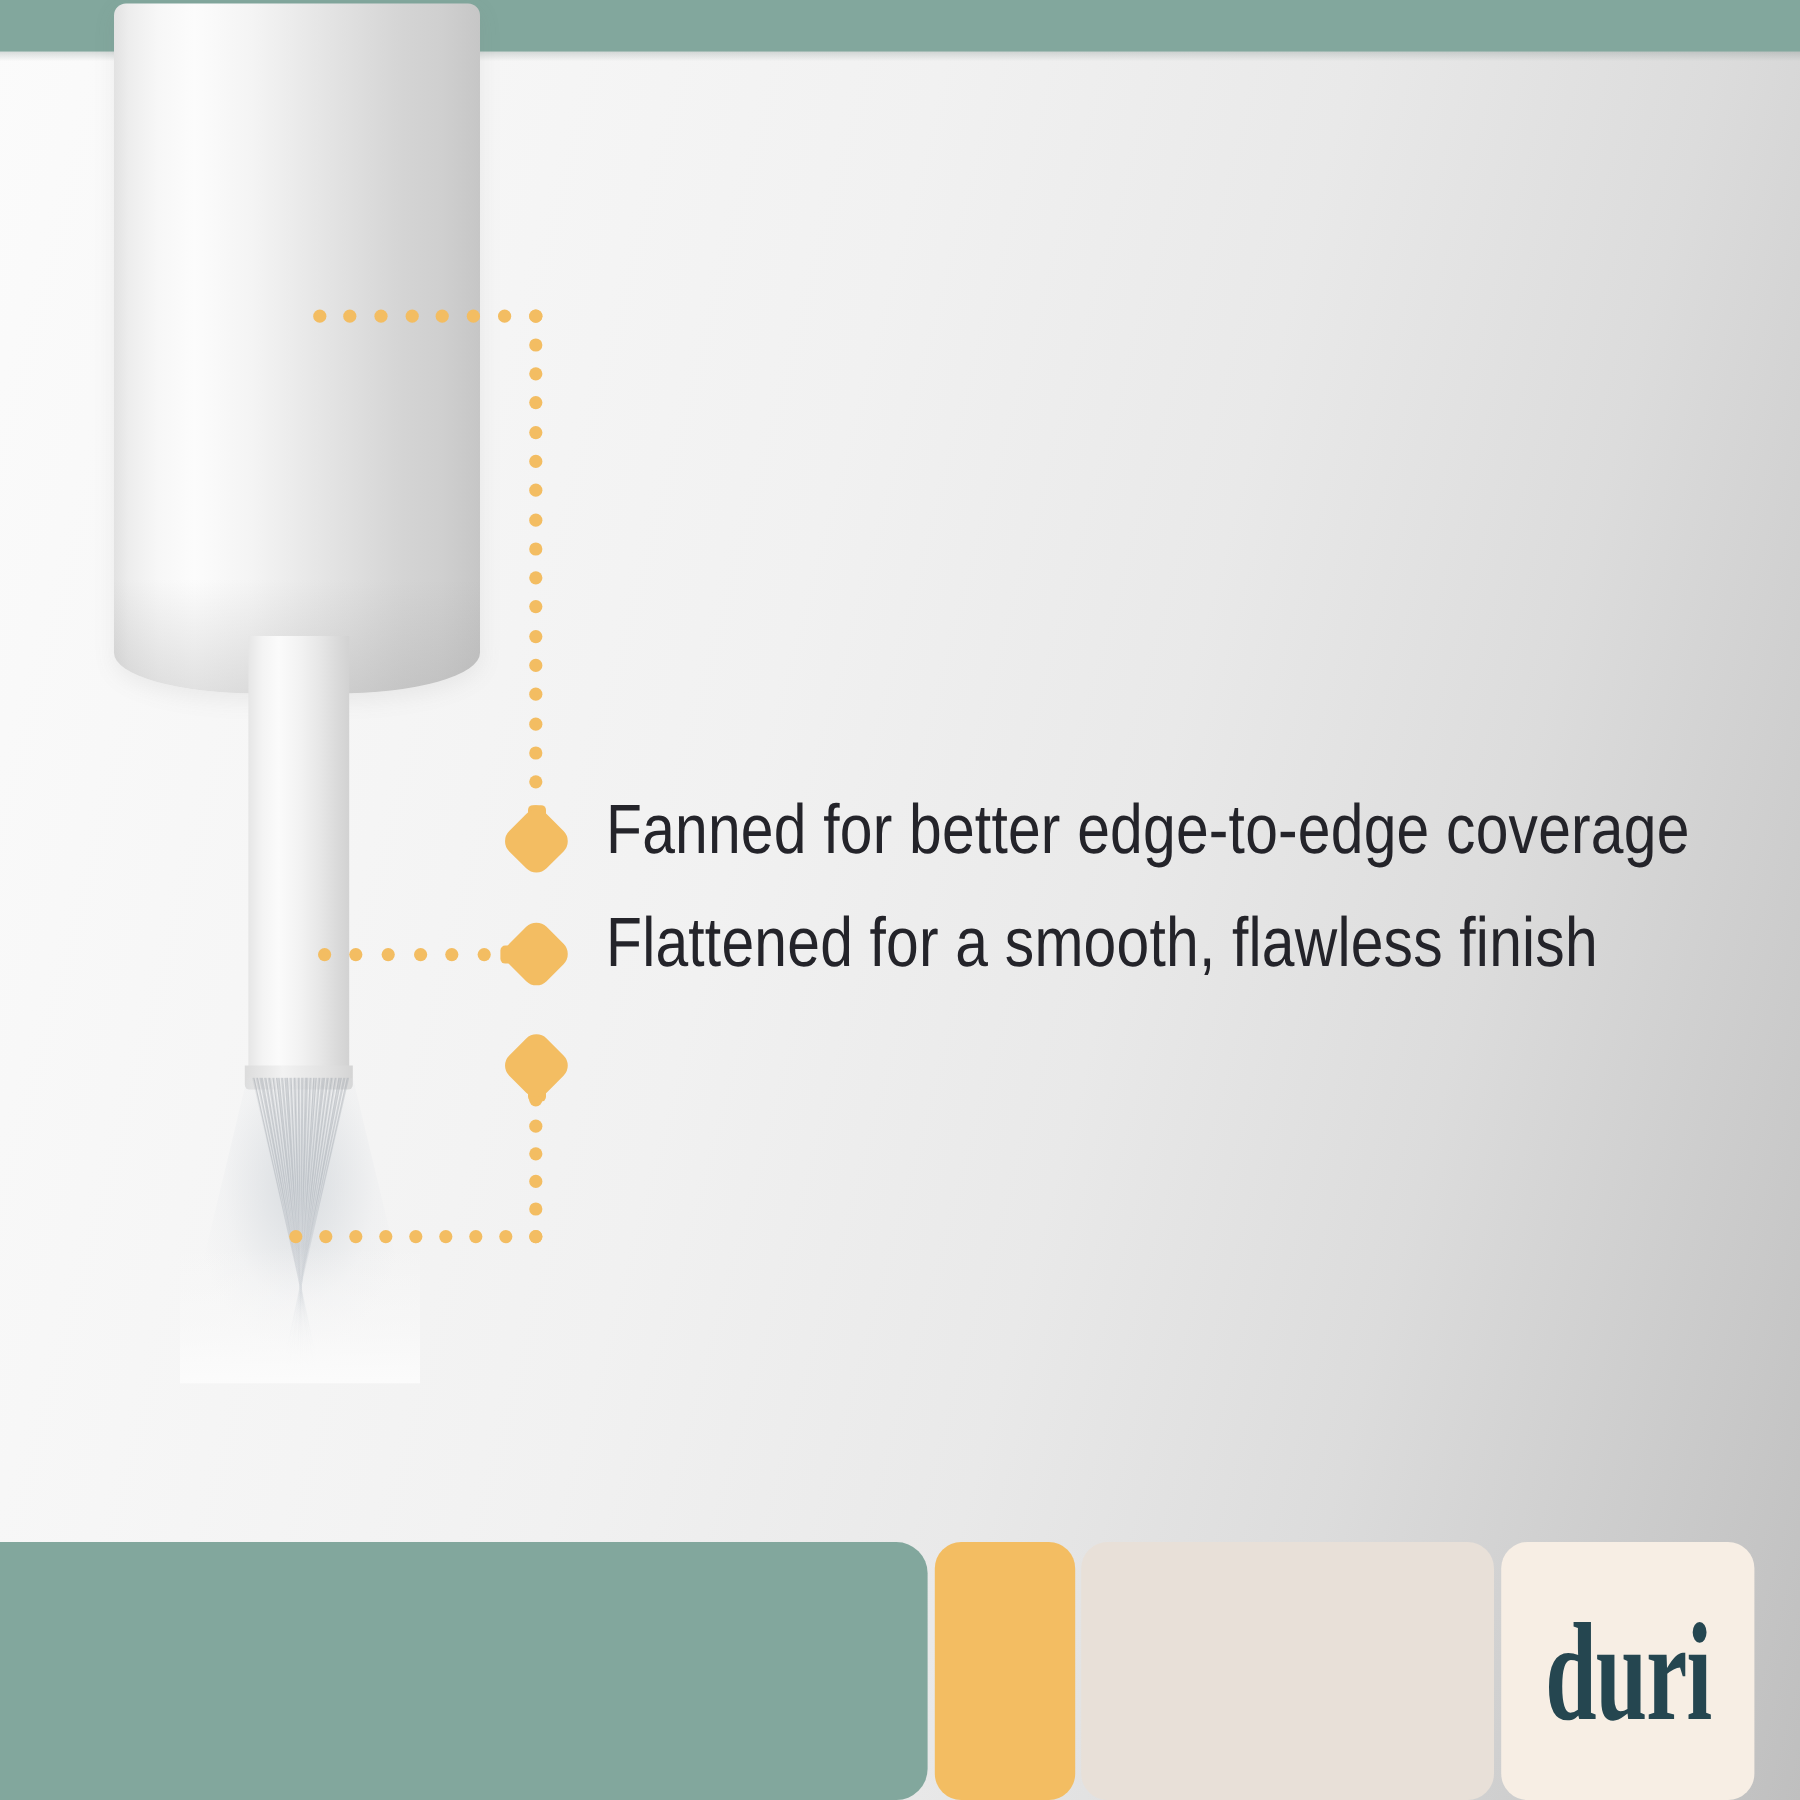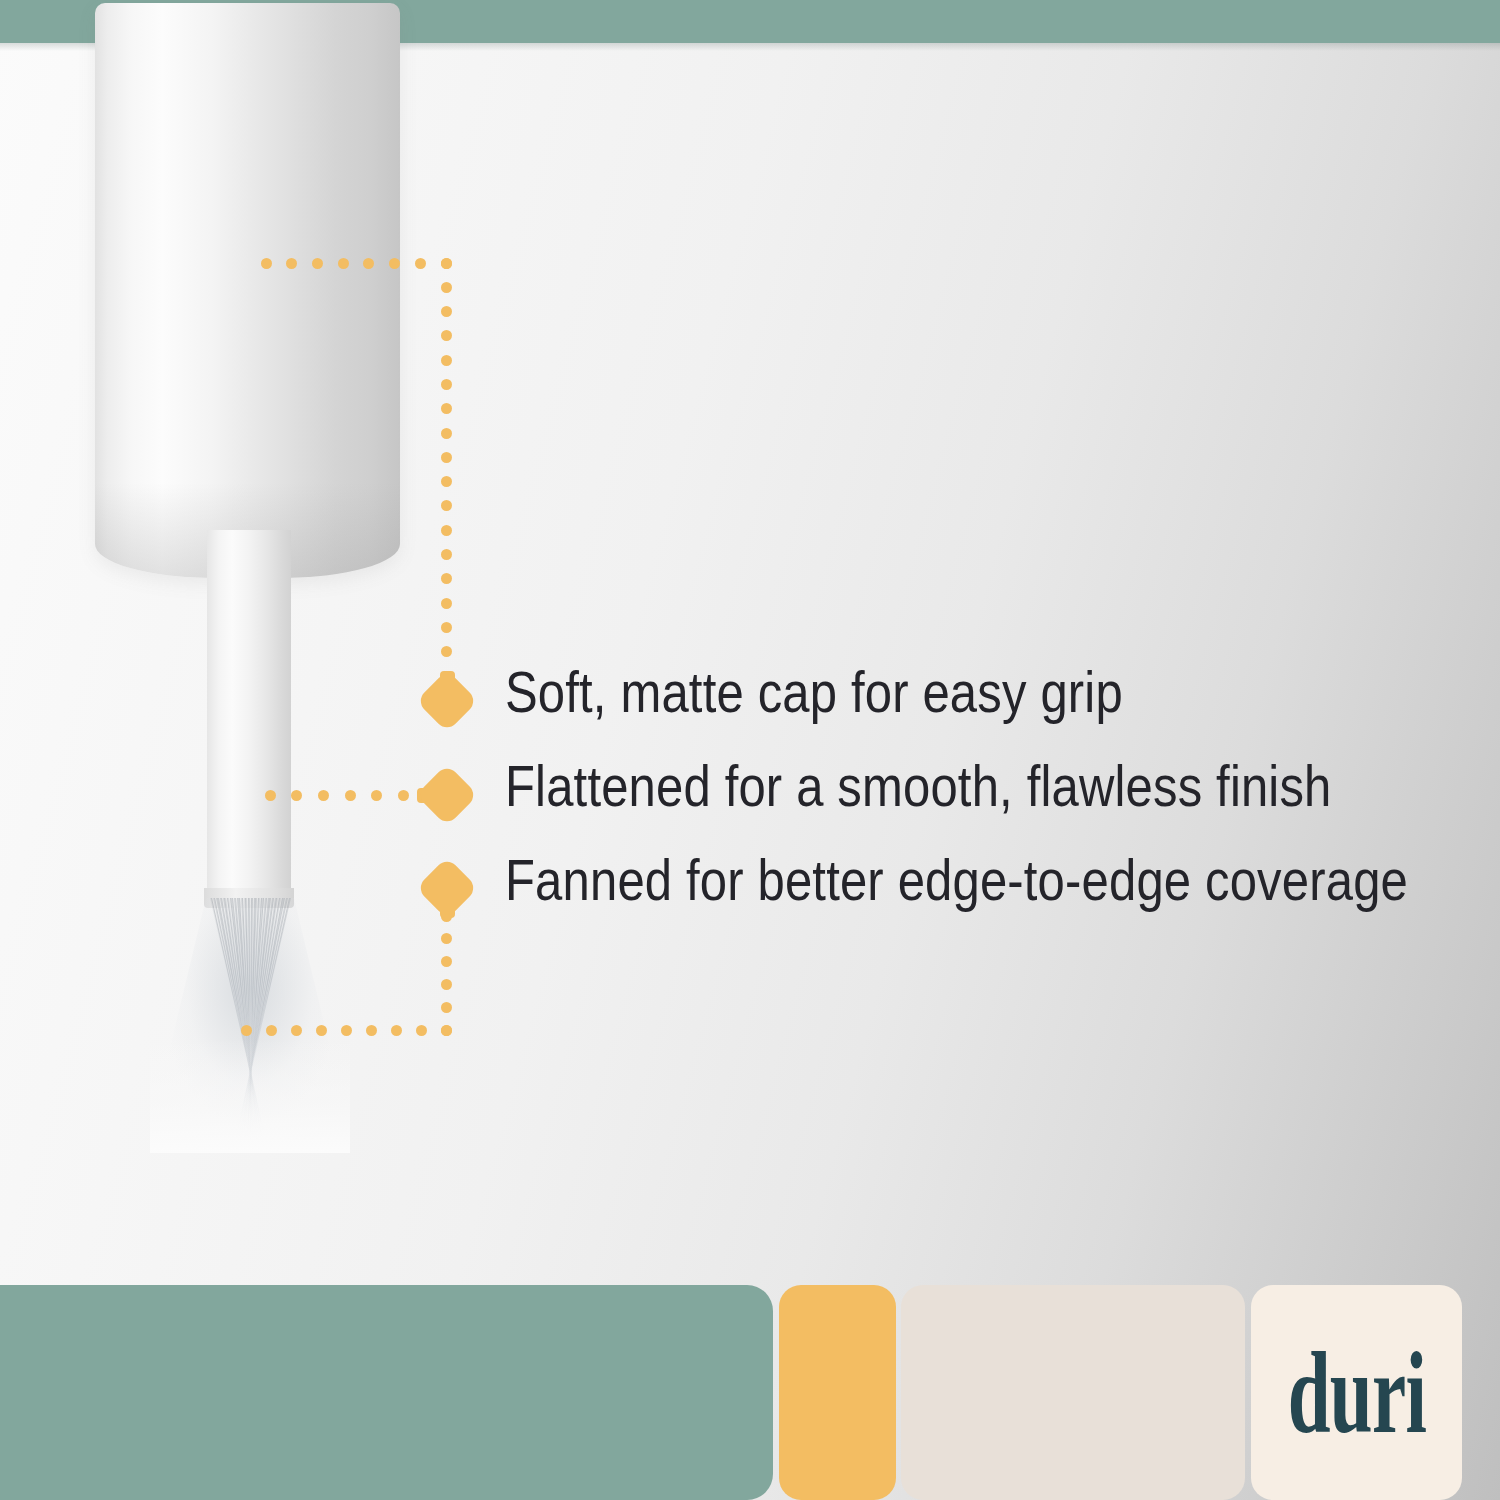--- a/index.html
+++ b/index.html
@@ -331,27 +331,24 @@
       <div class="dot" style="left: 340.5px; top: 1024.5px;"></div>
       <div class="dot" style="left: 315.5px; top: 1024.5px;"></div>
       <div class="dot" style="left: 290.5px; top: 1024.5px;"></div>
       <div class="dot" style="left: 265.5px; top: 1024.5px;"></div>
       <div class="dot" style="left: 240.5px; top: 1024.5px;"></div>
     </div>
 
 
   <div id="features">
     <div class="feature-row">
-      <span class="feature-text">Soft, matte cap for easy grip</span>
+      <span class="feature-text">Fanned for better edge-to-edge coverage</span>
     </div>
     <div class="feature-row">
       <span class="feature-text">Flattened for a smooth, flawless finish</span>
-    </div>
-    <div class="feature-row">
-      <span class="feature-text">Fanned for better edge-to-edge coverage</span>
     </div>
   </div>
 
   <div id="markers">
       <div class="diamond-tail" style="left: 439.5px; top: 671px;"></div>
       <div class="diamond" style="left: 425px; top: 679px;"></div>
       <div class="diamond-tail" style="left: 417px; top: 787.5px;"></div>
       <div class="diamond" style="left: 425px; top: 773px;"></div>
       <div class="diamond-tail" style="left: 439.5px; top: 903px;"></div>
       <div class="diamond" style="left: 425px; top: 866px;"></div>

